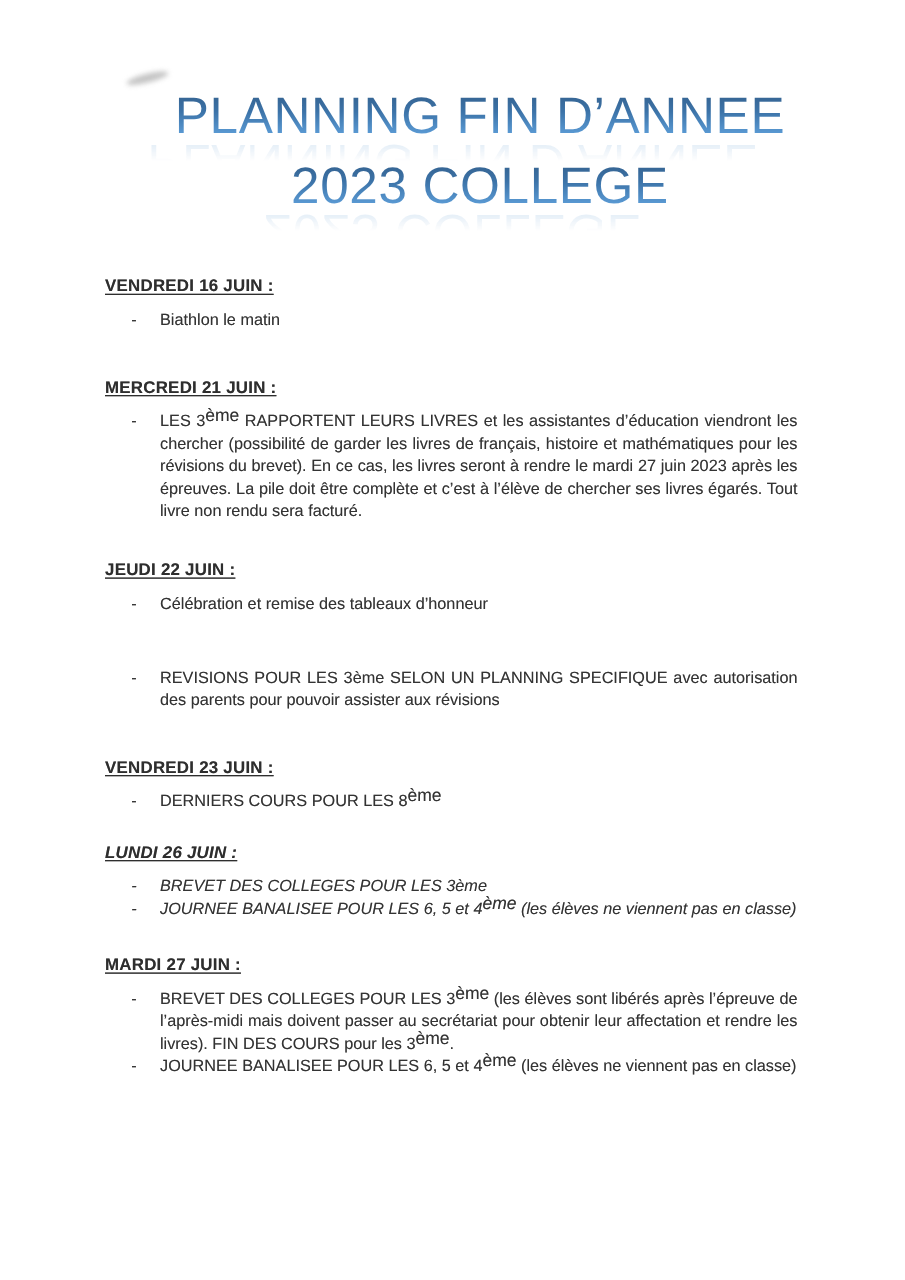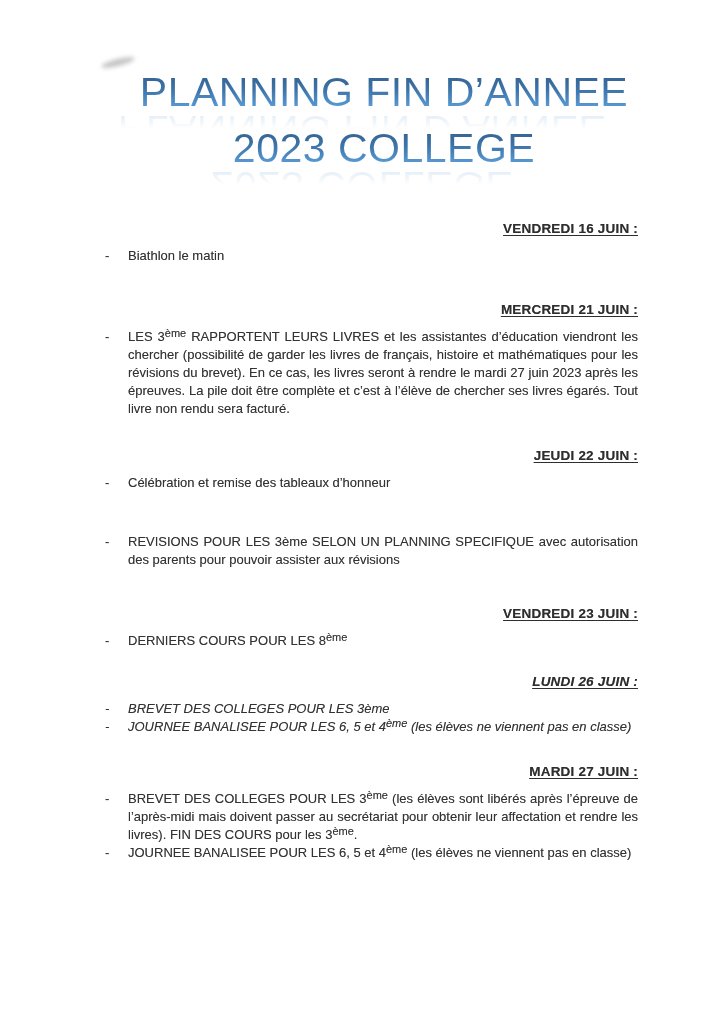--- a/index.html
+++ b/index.html
@@ -58,36 +58,35 @@
 
   .heading {
     font-size: 13.5px;
     font-weight: 700;
     color: #2e2e2e;
     text-decoration: underline;
     text-underline-offset: 2px;
     margin: 0 0 11px 0;
     letter-spacing: 0.2px;
     text-shadow: 0 0 0.5px rgba(46,46,46,0.55);
-    text-align: right;
   }
 
   .items { list-style: none; margin: 0; padding: 0; }
   .item {
     position: relative;
     padding-left: 44px;
     font-size: 13px;
     line-height: 18px;
     color: #333333;
     text-shadow: 0 0 0.4px rgba(51,51,51,0.45);
   }
   .item.justify { text-align: justify; }
   .item .dash { position: absolute; left: 21px; top: 0; }
   .item sup {
-    font-size: 11px;
+    font-size: 14px;
     line-height: 0;
     vertical-align: 4px;
     letter-spacing: 0;
   }
 </style>
 </head>
 <body>
 
 <div class="page">
 

